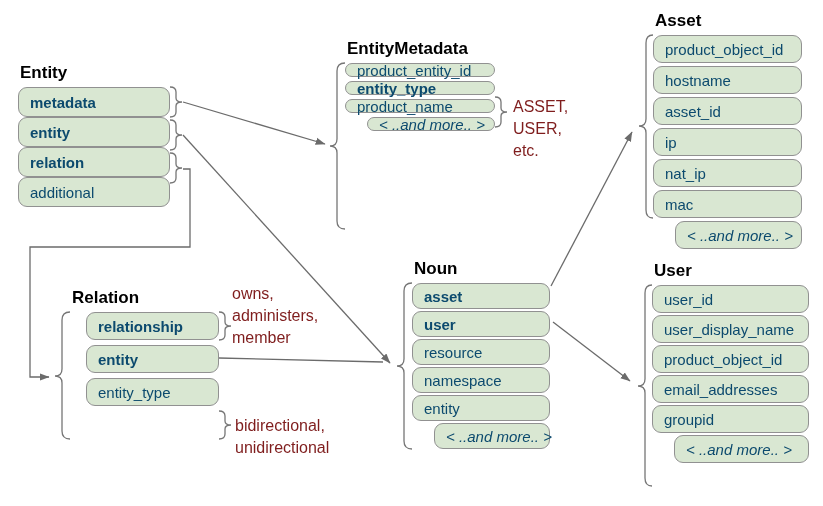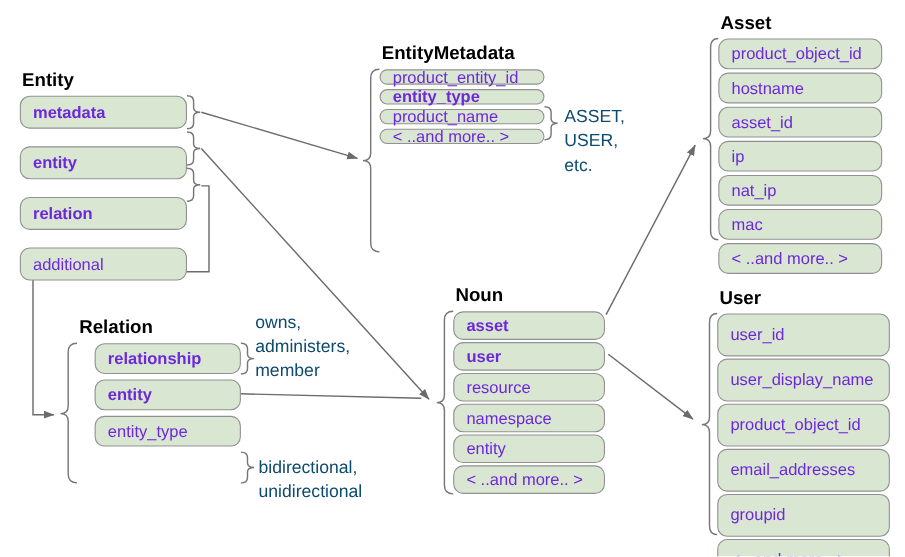--- a/index.html
+++ b/index.html
@@ -7,45 +7,45 @@
 
   .table{position:absolute;display:flex;flex-direction:column;justify-content:flex-end;}
   .table-title{font-weight:bold;font-size:17px;color:#000;height:25px;line-height:21px;padding-left:2px;}
   .field{
     box-sizing:border-box;
     background:#d9e7d2;
     border:1.5px solid #919191;
     border-radius:9px;
     padding:0 11px;
     display:flex;align-items:center;
-    font-size:15px;color:#6d28d9;
+    font-size:15px;color:#0c4a6e;
     white-space:nowrap;
   }
   .field.bold{font-weight:bold;}
-  .field.more{}
+  .field.more{font-style:italic;margin-left:22px;}
 
   .t-entity{left:18px;top:62px;width:152px;}
-  .t-entity .field{height:30px;margin-bottom:16px;}
+  .t-entity .field{height:30px;margin-bottom:0;}
 
   .t-em{left:345px;top:38px;width:150px;}
   .t-em .field{height:14px;margin-bottom:4px;}
 
   .t-asset{left:653px;top:10px;width:149px;}
   .t-asset .field{height:28px;margin-bottom:3px;}
 
   .t-noun{left:412px;top:258px;width:138px;}
   .t-noun .field{height:26px;margin-bottom:2px;}
 
   .t-relation{left:70px;top:287px;width:149px;}
   .t-relation .field{height:28px;margin-bottom:5px;margin-left:16px;}
 
   .t-user{left:652px;top:260px;width:157px;}
-  .t-user .field{height:39px;margin-bottom:2px;}
+  .t-user .field{height:28px;margin-bottom:2px;}
 
-  .annotation{position:absolute;font-size:16px;line-height:22px;color:#0c4a6e;}
+  .annotation{position:absolute;font-size:16px;line-height:22px;color:#7f1d1d;}
 
   svg.overlay{position:absolute;left:0;top:0;pointer-events:none;}
   .brace{fill:none;stroke:#767676;stroke-width:1.3;}
   .conn{fill:none;stroke:#6b6b6b;stroke-width:1.3;}
 </style>
 </head>
 <body>
 
 <div class="canvas">
 

